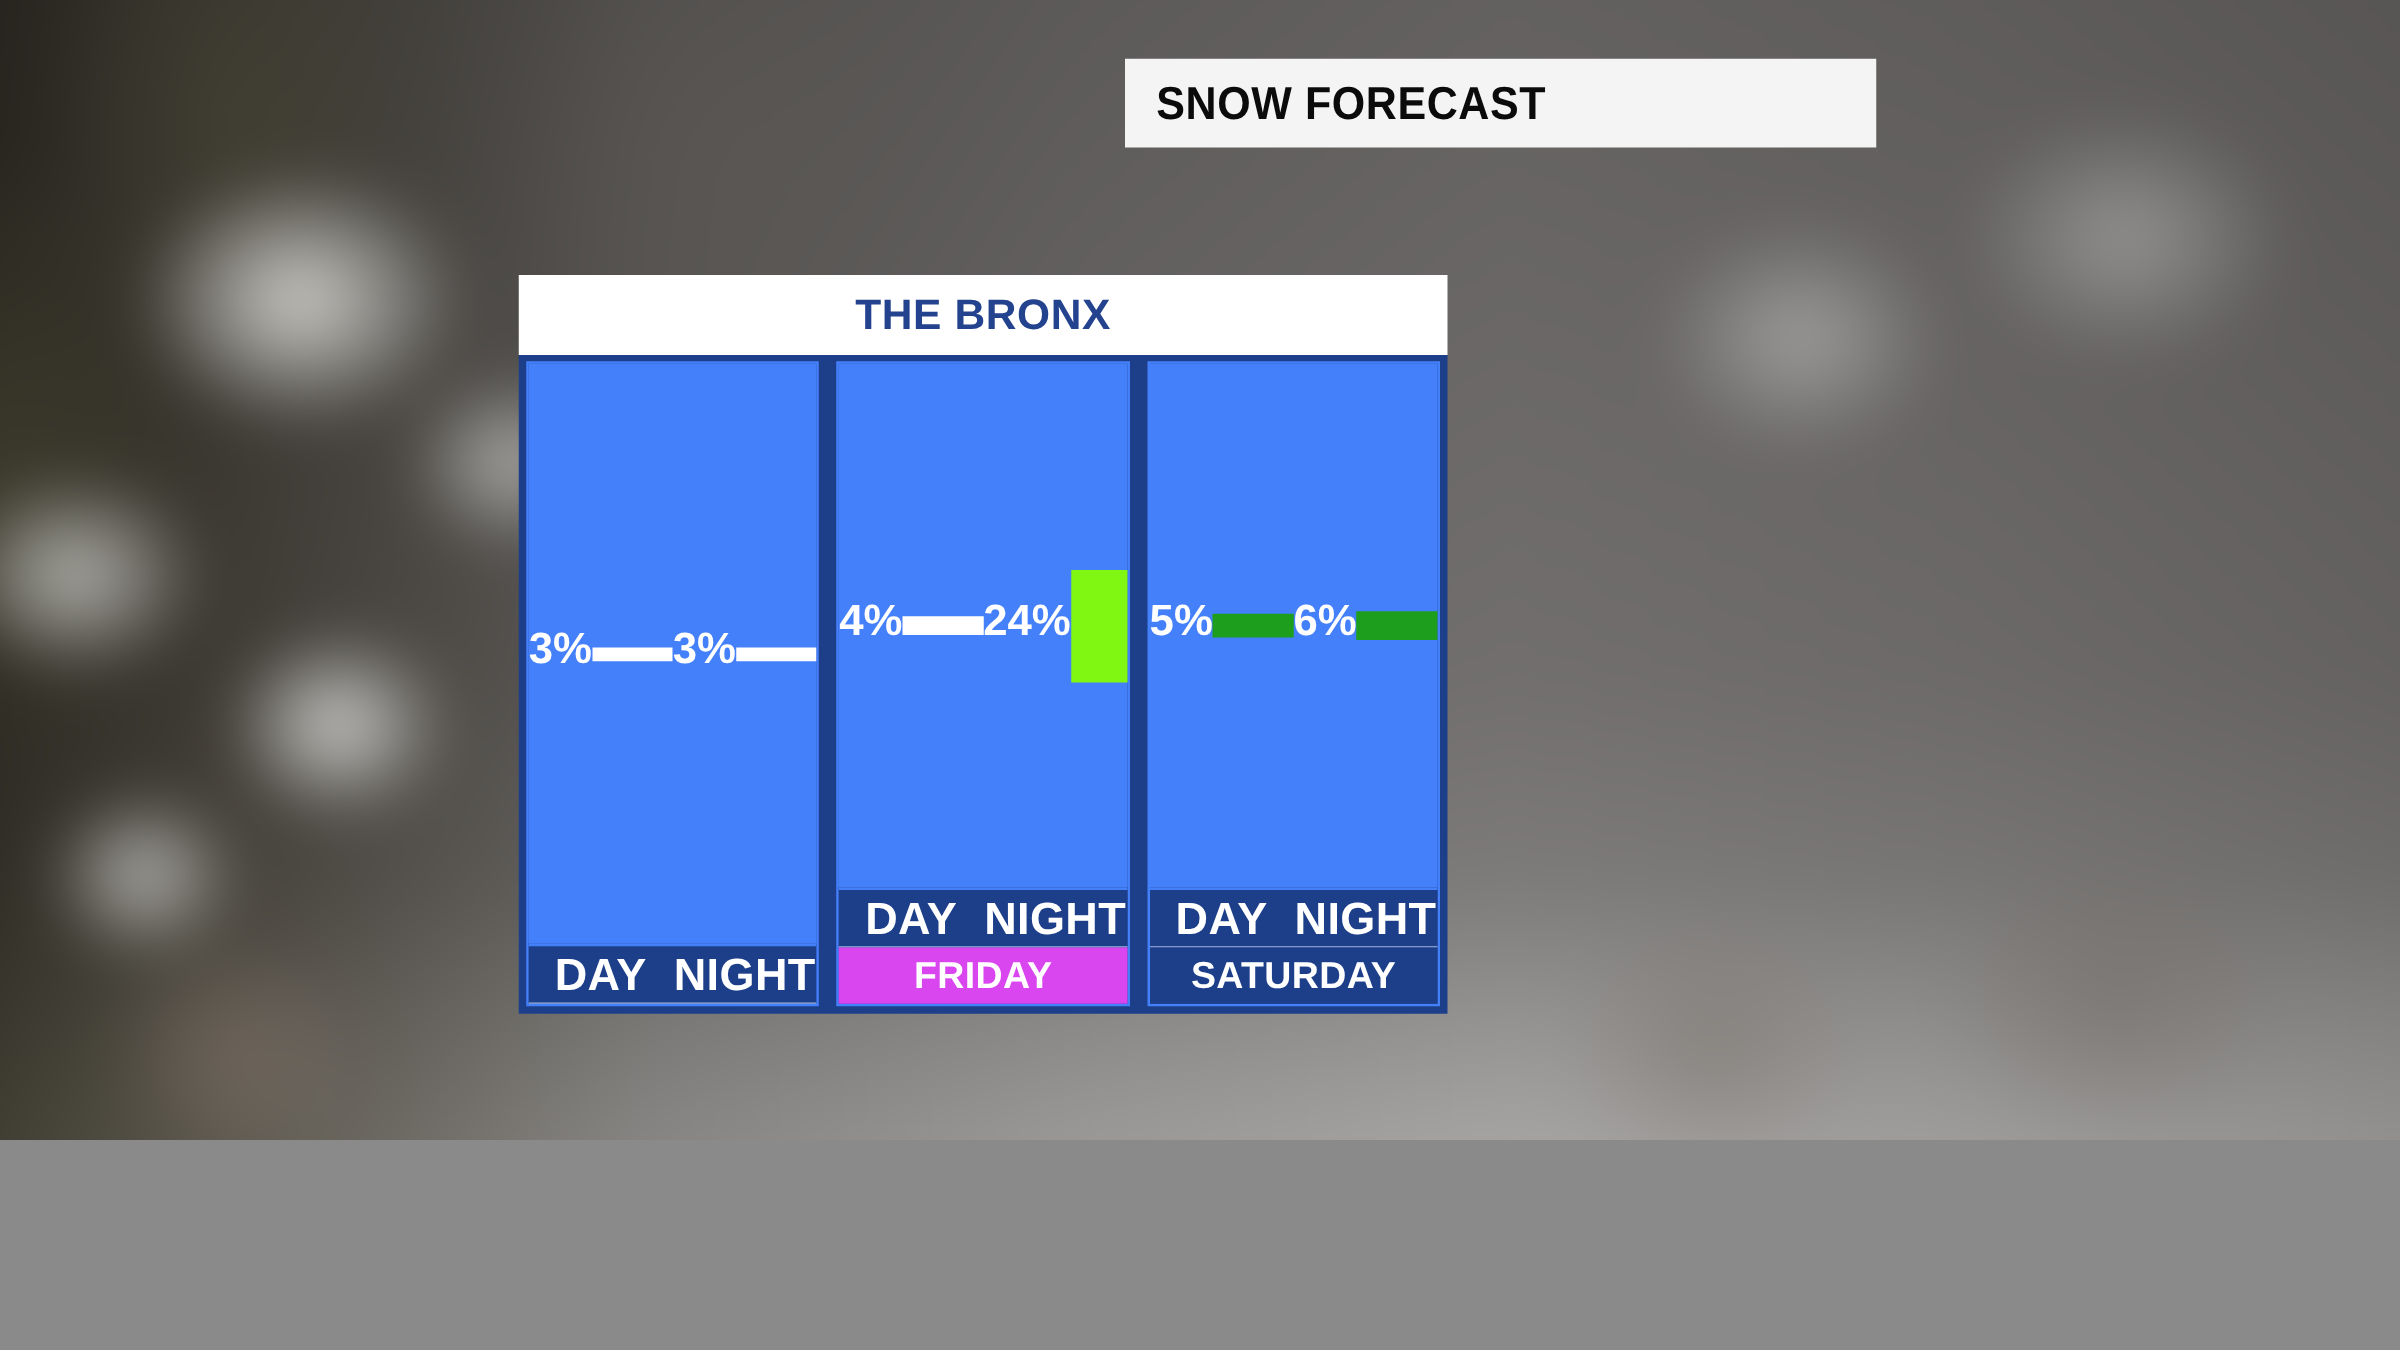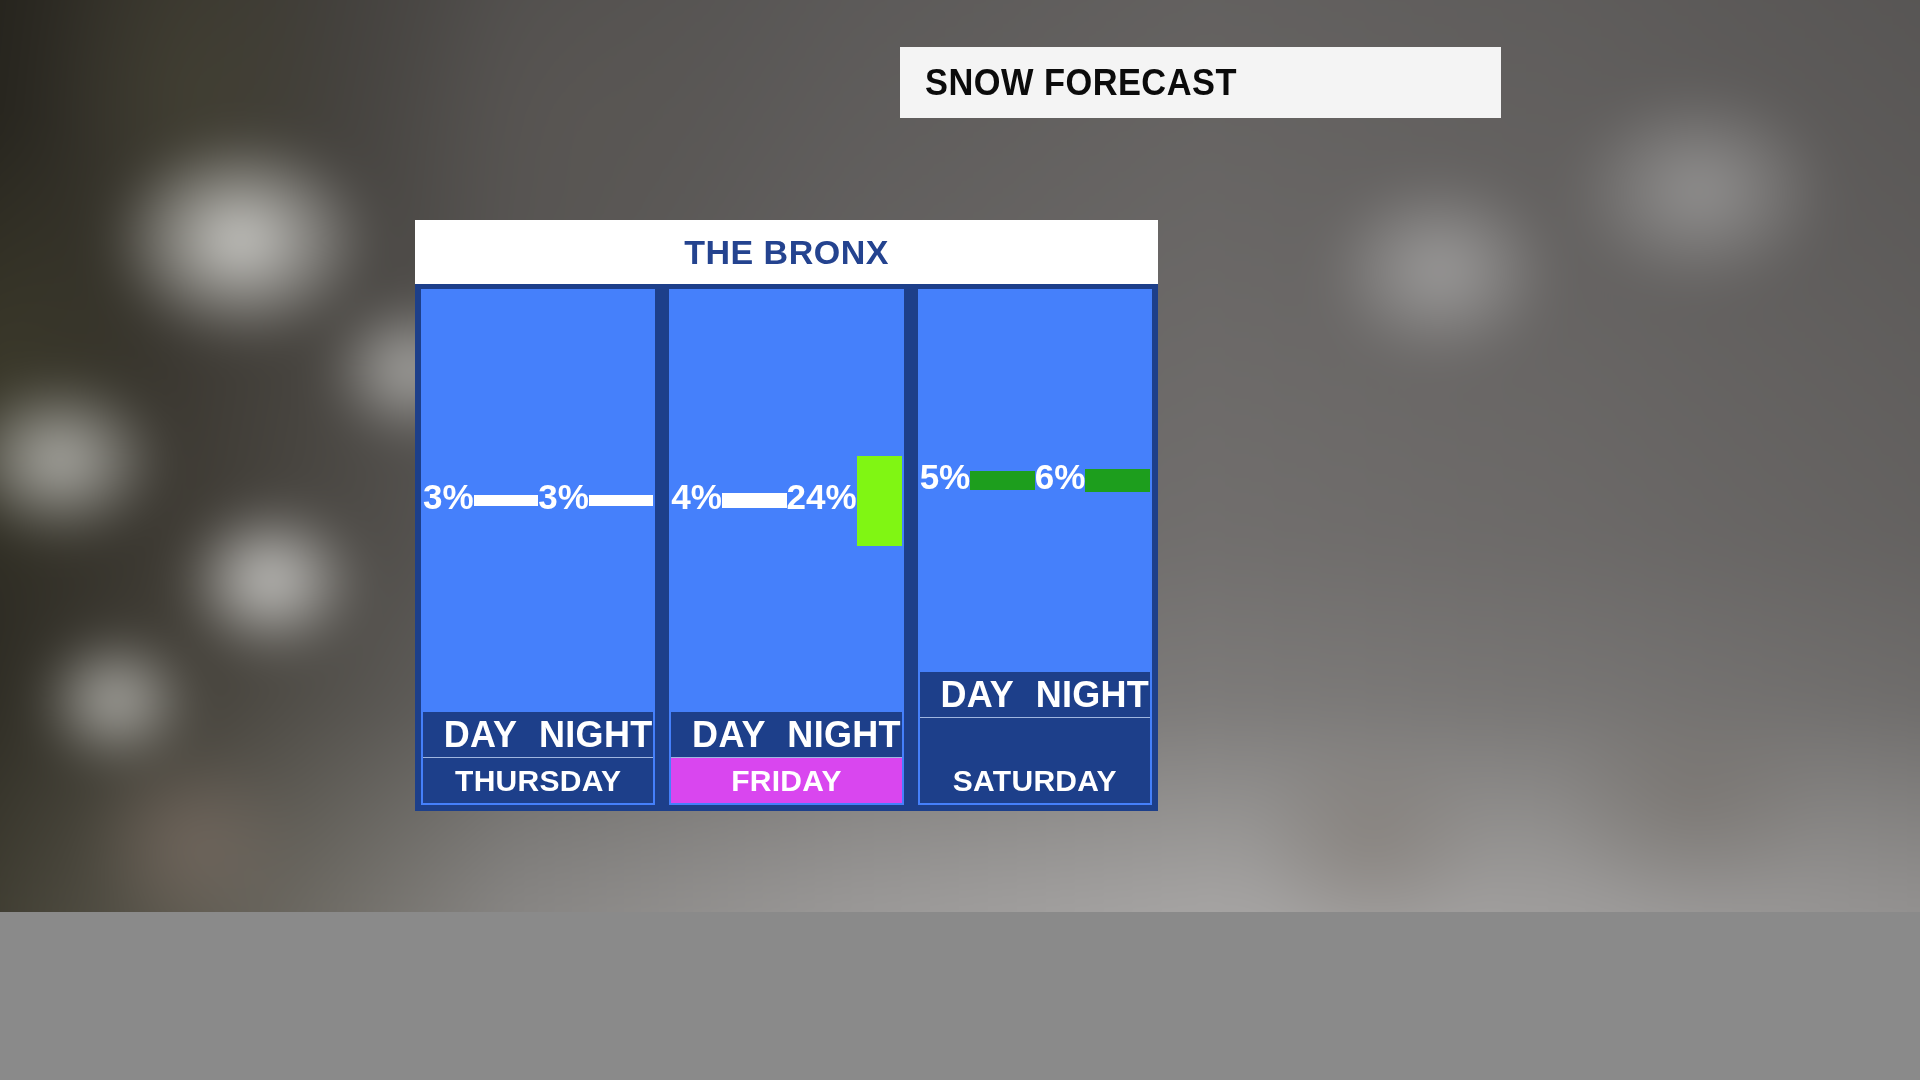--- a/index.html
+++ b/index.html
@@ -215,21 +215,20 @@
           </div>
           <div class="bar-slot">
             <div class="bar-value">3%</div>
             <div class="bar-fill" style="height: 11px; background: rgb(255, 255, 255);"></div>
           </div>
         </div>
         <div class="period-band" style="background: rgb(29, 63, 138); border-top-color: rgb(69, 128, 251);">
           <div class="period-cell">DAY</div>
           <div class="period-cell">NIGHT</div>
         </div>
-        <div class="dayname-band" style="background: rgb(29, 63, 138);">THURSDAY</div>
       </div>
 
       <div class="day-column" style="border-color: rgb(69, 128, 251);">
         <div class="plot-area" style="background: rgb(69, 128, 251);">
           <div class="bar-slot">
             <div class="bar-value">4%</div>
             <div class="bar-fill" style="height: 15px; background: rgb(255, 255, 255);"></div>
           </div>
           <div class="bar-slot">
             <div class="bar-value">24%</div>
@@ -251,18 +250,18 @@
           </div>
           <div class="bar-slot">
             <div class="bar-value">6%</div>
             <div class="bar-fill" style="height: 23px; background: rgb(29, 158, 29);"></div>
           </div>
         </div>
         <div class="period-band" style="background: rgb(29, 63, 138); border-top-color: rgb(69, 128, 251);">
           <div class="period-cell">DAY</div>
           <div class="period-cell">NIGHT</div>
         </div>
-        <div class="dayname-band" style="background: rgb(29, 63, 138); margin-top: 40px;">SATURDAY</div>
+        <div class="dayname-band" style="background: rgb(29, 63, 138);">SATURDAY</div>
       </div>
 
     </div>
   </div>
 </div>
 
 </body></html>

